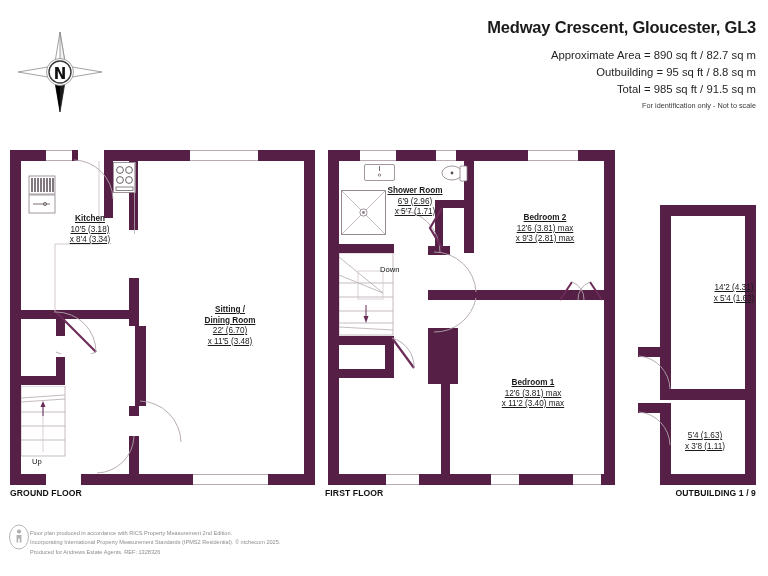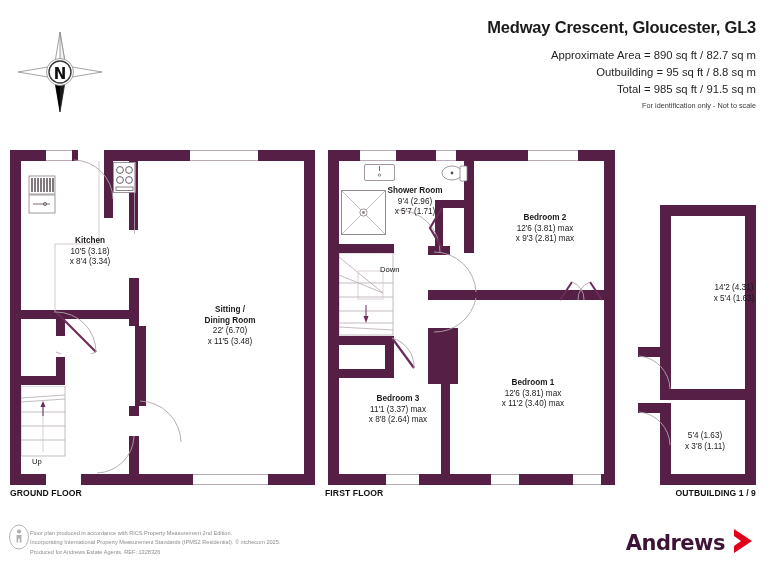--- a/index.html
+++ b/index.html
@@ -58,20 +58,21 @@
     border-top: 1px solid #b9a9b4;
     border-bottom: 1px solid #b9a9b4;
     box-sizing: border-box;
   }
   .room-label {
     position: absolute;
     text-align: center;
     color: #1a1a1a;
     line-height: 1.28;
     white-space: nowrap;
+    text-decoration: underline;
   }
   .room-label .rname {
     font-size: 8.2px; font-weight: bold;
     display: block;
   }
   .room-label .rdim {
     font-size: 8.2px; font-weight: normal;
     display: block;
   }
   .dim-only .rdim { font-size: 8.2px; }
@@ -231,21 +232,21 @@
       <path d="M42,42 A40,40 0 0 0 2,2" fill="none" stroke="#b0a4ab" stroke-width="0.9" transform="rotate(0)"></path>
       <path d="M2,42 A40,40 0 0 0 42,42" fill="none" stroke="#b0a4ab" stroke-width="0.9"></path>
     </svg>
     <svg class="abs" style="left:86px; top:285px;" width="44" height="42">
       <path d="M38,1 A38,38 0 0 1 1,38" fill="none" stroke="#b0a4ab" stroke-width="0.9"></path>
     </svg>
     <svg class="abs" style="left:129px; top:250px;" width="44" height="44">
       <path d="M1,1 A42,42 0 0 1 42,42" fill="none" stroke="#b0a4ab" stroke-width="0.9"></path>
     </svg>
 
-    <div class="room-label" style="left:30px; top:86px; width:100px;">
+    <div class="room-label" style="left:30px; top:64px; width:100px;">
       <span class="rname">Kitchen</span>
       <span class="rdim">10'5 (3.18)</span>
       <span class="rdim">x 8'4 (3.34)</span>
     </div>
     <div class="room-label" style="left:155px; top:155px; width:130px;">
       <span class="rname">Sitting /</span>
       <span class="rname">Dining Room</span>
       <span class="rdim">22' (6.70)</span>
       <span class="rdim">x 11'5 (3.48)</span>
     </div>
@@ -346,37 +347,32 @@
     </svg>
     <svg class="abs" style="left:230px; top:128px;" width="48" height="24">
       <path d="M2,22 L14,4" stroke="#6b2b58" stroke-width="2" fill="none"></path>
       <path d="M14,4 A18,18 0 0 1 26,22" fill="none" stroke="#b0a4ab" stroke-width="0.9"></path>
       <path d="M44,22 L32,4" stroke="#6b2b58" stroke-width="2" fill="none"></path>
       <path d="M32,4 A18,18 0 0 0 20,22" fill="none" stroke="#b0a4ab" stroke-width="0.9"></path>
     </svg>
 
     <div class="room-label" style="left:22px; top:36px; width:130px;">
       <span class="rname">Shower Room</span>
-      <span class="rdim">9'4 (2.96)</span>
+      <span class="rdim">6'9 (2.96)</span>
       <span class="rdim">x 5'7 (1.71)</span>
     </div>
     <div class="room-label" style="left:152px; top:63px; width:130px;">
       <span class="rname">Bedroom 2</span>
       <span class="rdim">12'6 (3.81) max</span>
       <span class="rdim">x 9'3 (2.81) max</span>
     </div>
     <div class="room-label" style="left:140px; top:228px; width:130px;">
       <span class="rname">Bedroom 1</span>
       <span class="rdim">12'6 (3.81) max</span>
       <span class="rdim">x 11'2 (3.40) max</span>
-    </div>
-    <div class="room-label" style="left:5px; top:244px; width:130px;">
-      <span class="rname">Bedroom 3</span>
-      <span class="rdim">11'1 (3.37) max</span>
-      <span class="rdim">x 8'8 (2.64) max</span>
     </div>
   </div>
 
   <div class="floor-cap" style="left:325px; top:488px;">FIRST FLOOR</div>
 
   <div class="plan" id="plan-outbuilding" style="left:638px; top:205px; width:120px; height:280px;">
 
     <div class="wall" style="left:22px; top:0;   width:96px; height:11px;"></div>
     <div class="wall" style="left:22px; top:0;   width:11px; height:145px;"></div>
     <div class="wall" style="left:107px;top:0;   width:11px; height:280px;"></div>
@@ -414,24 +410,14 @@
       <circle cx="11" cy="7.5" r="2.1" fill="#b0b0b0"></circle>
       <path d="M8.6,11 h4.8 v7.5 h-1.6 v-4 h-1.6 v4 h-1.6 z" fill="#b0b0b0"></path>
     </svg>
   </div>
   <div id="footer-note">
     <div>Floor plan produced in accordance with RICS Property Measurement 2nd Edition.</div>
     <div>Incorporating International Property Measurement Standards (IPMS2 Residential).    © ntchecom 2025.</div>
     <div>Produced for Andrews Estate Agents.    REF: 1328326</div>
   </div>
 
-  <div id="brand">
-    <div style="display:flex; align-items:center; gap:7px;">
-      <span id="brand-word">Andrews</span>
-      <span style="display:block;">
-        <svg width="22" height="26" viewBox="0 0 22 26">
-          <path d="M2,1 L20,13 L2,25 L2,18 L9,13 L2,8 Z" fill="#e3001b"></path>
-        </svg>
-      </span>
-    </div>
-  </div>
 
 </div>
 
 </body></html>

